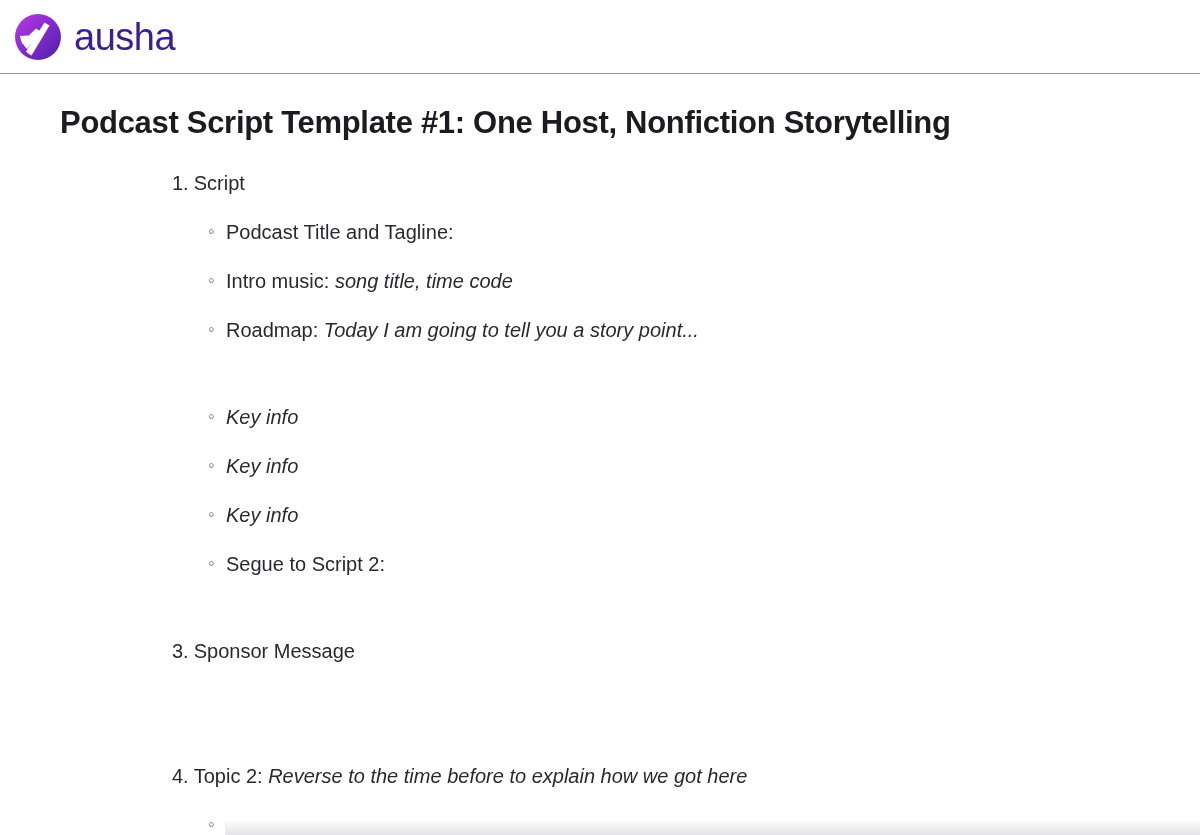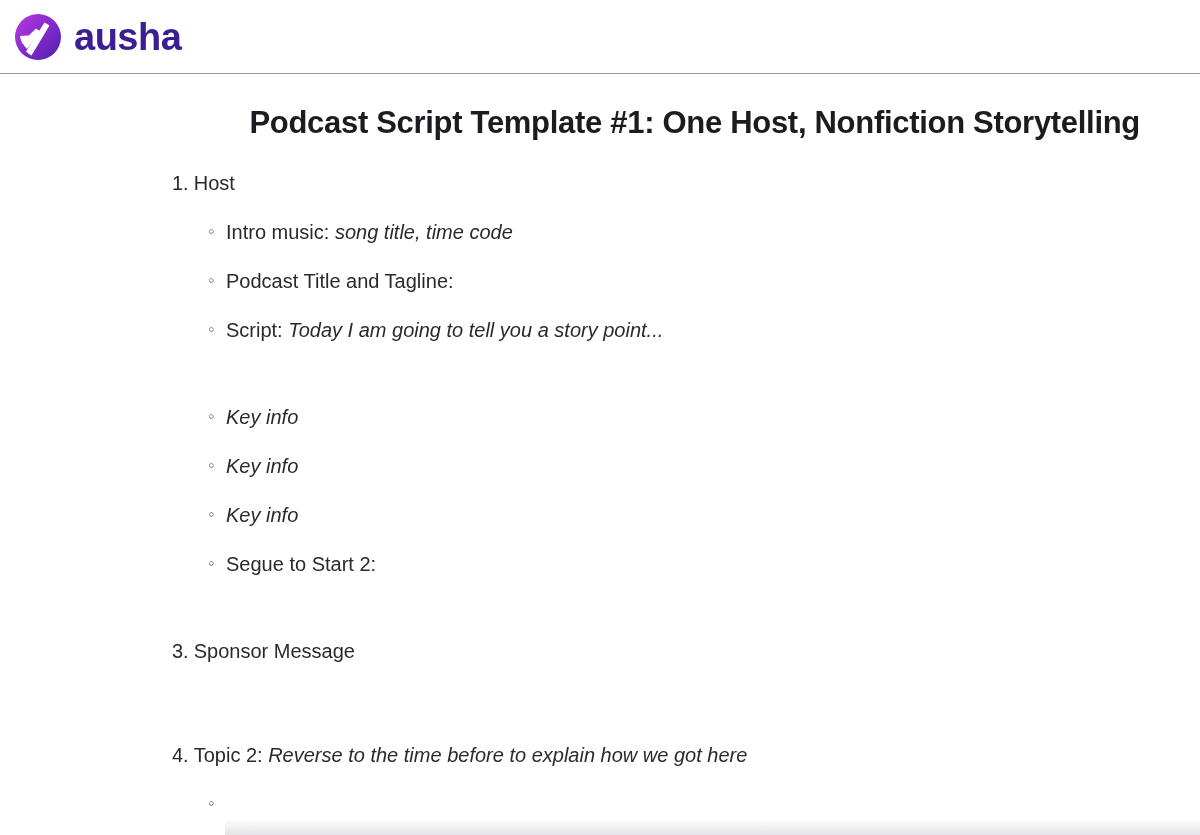--- a/index.html
+++ b/index.html
@@ -31,41 +31,41 @@
     gap: 12px;
   }
   .logo-mark {
     width: 48px;
     height: 48px;
     display: block;
     flex: 0 0 auto;
   }
   .brand-word {
     font-size: 38px;
-    font-weight: bold;
+    font-weight: normal;
     letter-spacing: -0.5px;
     line-height: 1;
     color: #3b1e91;
     font-family: "Liberation Sans", sans-serif;
   }
   .header-divider {
     height: 1px;
     width: 100%;
     background: #9b92a8;
   }
 
   
   .doc {
     padding-top: 30px;
   }
   .doc-title {
     font-size: 31px;
     font-weight: bold;
     color: #1c1c20;
-    text-align: right;
+    text-align: left;
     letter-spacing: -0.3px;
     line-height: 1.2;
     padding: 0 60px;
     margin: 0 0 30px 0;
   }
 
   .outline {
     margin: 0;
     padding: 0;
     list-style: none;
@@ -109,21 +109,21 @@
     position: absolute;
     left: 36px;
     top: 0;
     color: #6b6b70;
     font-size: 18px;
     line-height: 1.3;
   }
 
   
   .gap-lg { margin-bottom: 62px; }
-  .gap-xl { margin-bottom: 79px; }
+  .gap-xl { margin-bottom: 100px; }
 
   
   .bottom-shade {
     position: absolute;
     left: 225px;
     right: 0;
     bottom: 0;
     height: 16px;
     background: linear-gradient(to bottom, rgba(236,236,238,0) 0%, rgba(233,233,236,0.75) 60%, rgba(227,227,231,1) 100%);
     pointer-events: none;
@@ -155,35 +155,35 @@
 <div class="header-divider"></div>
 
 <div class="doc">
 
   <h1 class="doc-title">Podcast Script Template #1: One Host, Nonfiction Storytelling</h1>
 
   <ol class="outline">
 
     <li class="outline-item gap-lg">
       <div class="item-head">
-        <span class="num">1.</span><span>Host</span><span class="em"></span>
+        <span class="num">1.</span><span>Script</span><span class="em"></span>
       </div>
       <ul class="sub-list">
+        <li class="sub-item"><span>Podcast Title and Tagline:</span><span class="em"></span></li>
         <li class="sub-item"><span>Intro music: </span><span class="em">song title, time code</span></li>
-        <li class="sub-item"><span>Podcast Title and Tagline:</span><span class="em"></span></li>
-        <li class="sub-item"><span>Script: </span><span class="em">Today I am going to tell you a story point...</span></li>
+        <li class="sub-item"><span>Roadmap: </span><span class="em">Today I am going to tell you a story point...</span></li>
       </ul>
     </li>
 
     <li class="outline-item gap-lg">
       <ul class="sub-list">
         <li class="sub-item"><span></span><span class="em">Key info</span></li>
         <li class="sub-item"><span></span><span class="em">Key info</span></li>
         <li class="sub-item"><span></span><span class="em">Key info</span></li>
-        <li class="sub-item"><span>Segue to Start 2:</span><span class="em"></span></li>
+        <li class="sub-item"><span>Segue to Script 2:</span><span class="em"></span></li>
       </ul>
     </li>
 
     <li class="outline-item gap-xl">
       <div class="item-head">
         <span class="num">3.</span><span>Sponsor Message</span><span class="em"></span>
       </div>
     </li>
 
     <li class="outline-item">

